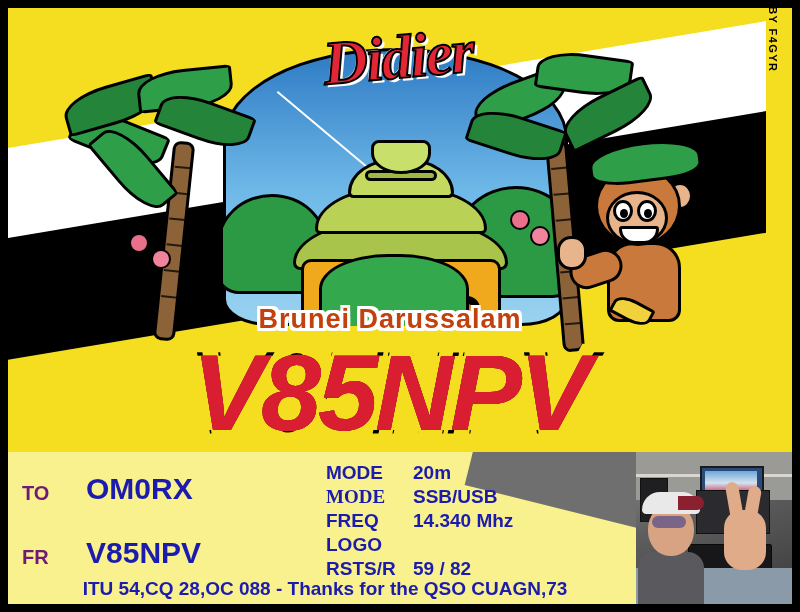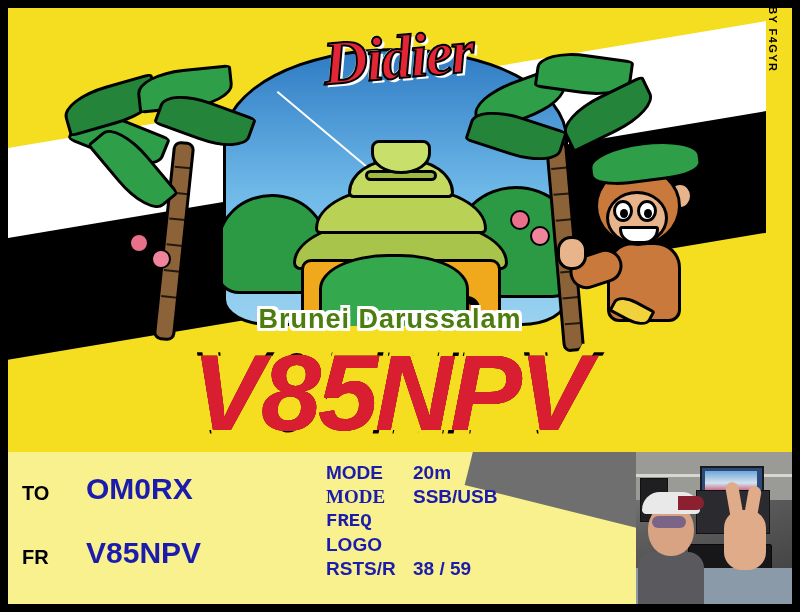--- a/index.html
+++ b/index.html
@@ -188,21 +188,21 @@
     -webkit-text-stroke:2px #000;
     text-shadow:3px 3px 0 #fff, -1px -1px 0 #fff;
     letter-spacing:-2px;transform:rotate(-5deg);
     white-space:nowrap;
   }
 
   
   .country{
     position:absolute;left:0;right:0;top:296px;text-align:center;
     font:bold 27px "Liberation Sans",sans-serif;
-    color:#4d7c0f;letter-spacing:1px;
+    color:#c2410c;letter-spacing:1px;
     text-shadow:
       -3px -3px 0 #fff, 3px -3px 0 #fff, -3px 3px 0 #fff, 3px 3px 0 #fff,
       0 -3px 0 #fff, 0 3px 0 #fff, -3px 0 0 #fff, 3px 0 0 #fff;
     white-space:nowrap;
   }
   .country-inner{position:relative;}
 
   
   .callsign{
     position:absolute;left:0;right:0;top:322px;text-align:center;
@@ -249,21 +249,21 @@
   .ph-head{position:absolute;left:12px;top:52px;width:46px;height:52px;background:#d8a383;border-radius:48%;}
   .ph-cap{position:absolute;left:6px;top:40px;width:58px;height:22px;background:#e9e9e9;border-radius:26px 26px 6px 6px;}
   .ph-cap-b{position:absolute;left:42px;top:44px;width:26px;height:14px;background:#8b2030;border-radius:0 10px 10px 0;}
   .ph-glass{position:absolute;left:16px;top:64px;width:34px;height:12px;background:#6a5a8a;border-radius:6px;opacity:.85;}
   .ph-torso{position:absolute;left:2px;top:100px;width:66px;height:52px;background:#5a5a5e;border-radius:16px 16px 0 0;}
   .ph-hand{position:absolute;left:88px;top:58px;width:42px;height:60px;background:#e0ab88;border-radius:18px;}
   .ph-f1{position:absolute;left:92px;top:30px;width:13px;height:40px;background:#e0ab88;border-radius:7px;transform:rotate(-10deg);}
   .ph-f2{position:absolute;left:110px;top:34px;width:13px;height:38px;background:#e0ab88;border-radius:7px;transform:rotate(10deg);}
 
   .lbl{
-    position:absolute;font:bold 20px "Liberation Sans",sans-serif;color:#000000;
+    position:absolute;font:bold 20px "Liberation Sans",sans-serif;color:#701a75;
   }
   .big{
     position:absolute;font:bold 30px "Liberation Sans",sans-serif;color:#1B1BAE;
   }
   .rowlbl{
     position:absolute;font:bold 19px "Liberation Sans",sans-serif;color:#1B1BAE;
     white-space:nowrap;
   }
   .rowval{
     position:absolute;font:bold 19px "Liberation Sans",sans-serif;color:#1B1BAE;
@@ -411,22 +411,24 @@
 
     <span class="lbl" style="left:14px;top:94px;">FR</span>
     <span class="big" style="left:78px;top:84px;">V85NPV</span>
 
     <span class="rowlbl" style="left:318px;top:10px;">MODE</span>
     <span class="rowval" style="left:405px;top:10px;">20m</span>
 
     <span class="rowlbl" style="left:318px;top:34px;font-family:Liberation Serif, serif;">MODE</span>
     <span class="rowval" style="left:405px;top:34px;">SSB/USB</span>
 
-    <span class="rowlbl" style="left:318px;top:58px;font-family:Liberation Mono, monospace;">FREQ</span>
+    <span class="rowlbl" style="left:318px;top:58px;">FREQ</span>
+    <span class="rowval" style="left:405px;top:58px;">14.340 Mhz</span>
 
     <span class="rowlbl" style="left:318px;top:82px;">LOGO</span>
 
     <span class="rowlbl" style="left:318px;top:106px;">RSTS/R</span>
-    <span class="rowval" style="left:405px;top:106px;">38 / 59</span>
-
+    <span class="rowval" style="left:405px;top:106px;">59 / 82</span>
+
+    <div class="footer">ITU 54,CQ 28,OC 088 - Thanks for the QSO CUAGN,73</div>
   </div>
 
 </div>
 
 </body></html>

